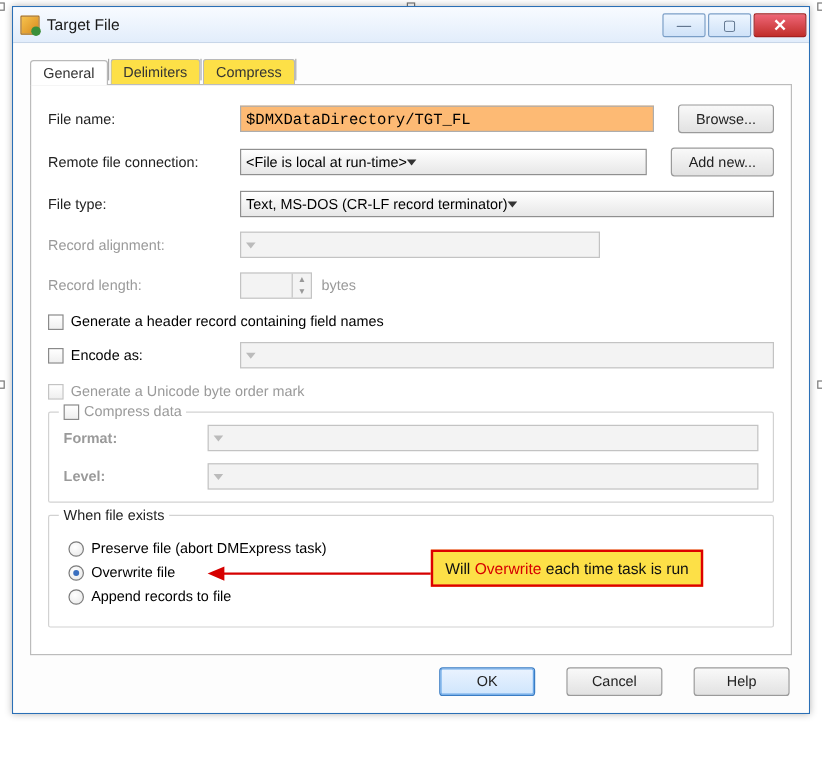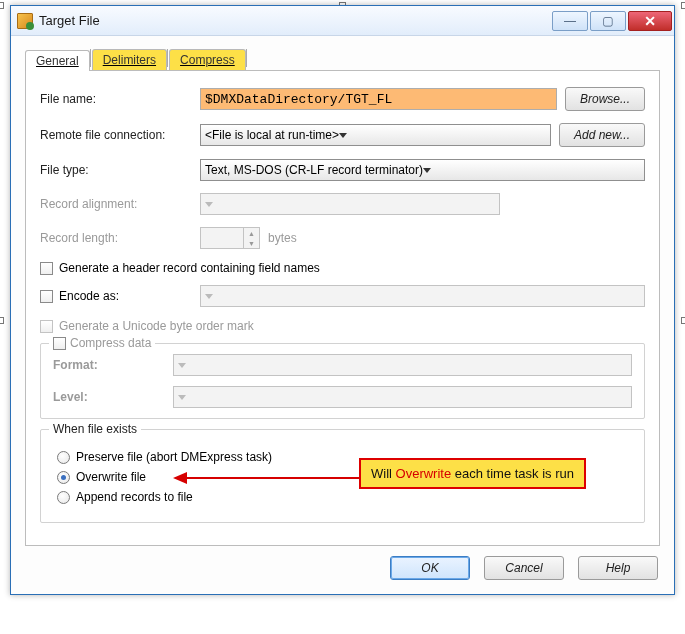--- a/index.html
+++ b/index.html
@@ -6,34 +6,34 @@
 body { font-family: "Segoe UI", Tahoma, sans-serif; font-size: 12px; background: #fff; }
 .window { position: relative; width: 665px; margin: 5px auto; background: #fff; border: 1px solid #2a6fb6; box-shadow: 0 0 6px rgba(0,0,0,0.3); }
 .titlebar { height: 30px; background: linear-gradient(to bottom, #f8fbff, #e2edfb); border-bottom: 1px solid #c8d6e8; display: flex; align-items: center; padding: 0 2px 0 6px; }
 .titlebar-icon { width: 16px; height: 16px; margin-right: 6px; background: linear-gradient(135deg,#f6c24d,#d88a1e); border: 1px solid #a86c14; border-radius: 1px; position: relative; }
 .titlebar-icon:after { content: ""; position: absolute; right: -2px; bottom: -2px; width: 8px; height: 8px; background: #3a8f3a; border-radius: 50%; }
 .title-text { color: #1a1a1a; font-size: 13px; }
 .window-buttons { margin-left: auto; display: flex; gap: 2px; }
 .wbtn { width: 36px; height: 20px; border: 1px solid #7a9ec7; border-radius: 2px; background: linear-gradient(to bottom,#eef6ff,#cfe2f8); color:#4a607b; display:flex; align-items:center; justify-content:center; font-size:12px; }
 .wbtn.close { width: 44px; background: linear-gradient(to bottom,#e67,#c12e2a); border-color:#a42020; color:#fff; font-weight:bold; font-size:14px; }
 .client { padding: 10px 14px 12px 14px; background: #fdfdfd; }
-.tabs { display: flex; align-items: flex-end; height: 24px; text-decoration: underline; }
+.tabs { display: flex; align-items: flex-end; height: 24px; }
 .tab { padding: 3px 10px; border: 1px solid #b9b9b9; border-bottom: none; background: #fde047; color: #333; margin-right: -1px; font-size: 12px; border-top-left-radius: 3px; border-top-right-radius: 3px; position: relative; }
 .tab.active { background: #fff; z-index: 2; top: 1px; }
 .tab-sep { width: 1px; background: #aaa; height: 18px; margin: 0 1px; align-self:center; }
 .tab-page { border: 1px solid #bcbcbc; padding: 16px 14px 12px 14px; background: #fff; border-top-left-radius: 0; }
 .row { display: flex; align-items: center; margin-bottom: 12px; }
 .row .lbl { width: 160px; color: #222; }
 .row .lbl.disabled { color: #9a9a9a; }
 .textin { flex: 1; height: 22px; border: 1px solid #adadad; background: #fdba74; padding: 0 4px; font-size: 13px; font-family: Liberation Mono, monospace; }
 .combo { flex: 1; height: 22px; border: 1px solid #8f8f8f; background: linear-gradient(to bottom,#fff,#e7e7e7); display: flex; align-items: center; padding: 0 4px; justify-content: flex-start; }
 .combo.disabled { color:#9a9a9a; border-color:#c3c3c3; background:#f3f3f3; }
 .combo .tri { width: 0; height: 0; border-left: 4px solid transparent; border-right: 4px solid transparent; border-top: 5px solid #333; }
 .combo.disabled .tri { border-top-color:#bbb; }
-.btn { height: 24px; padding: 0 14px; margin-left: 8px; border: 1px solid #9a9a9a; border-radius: 3px; background: linear-gradient(to bottom,#f9f9f9,#e2e2e2); font-size: 12px; color: #222; min-width: 80px; font-style: italic; }
+.btn { height: 24px; padding: 0 14px; margin-left: 20px; border: 1px solid #9a9a9a; border-radius: 3px; background: linear-gradient(to bottom,#f9f9f9,#e2e2e2); font-size: 12px; color: #222; min-width: 80px; }
 .btn.primary { border: 1px solid #3b7dc4; background: linear-gradient(to bottom,#eaf3ff,#cfe5fc); outline: 1px solid #6aa8e8; outline-offset: -2px; }
 .spinner { width: 60px; height: 22px; border: 1px solid #c3c3c3; background: #f3f3f3; display:flex; align-items:center; }
 .spinner-btns { width:16px; height:100%; border-left:1px solid #c3c3c3; display:flex; flex-direction:column; margin-left:auto; }
 .spinner-btns div { flex:1; display:flex; align-items:center; justify-content:center; font-size:7px; color:#999; }
 .unit { margin-left: 8px; color:#9a9a9a; }
 .chkrow { display: flex; align-items: center; margin-bottom: 10px; }
 .chk { width:13px; height:13px; border:1px solid #8a8a8a; background: linear-gradient(to bottom,#fff,#efefef); margin-right:6px; }
 .chk.disabled { border-color:#c3c3c3; }
 .chklabel.disabled { color:#9a9a9a; }
 .groupbox { border: 1px solid #d2d2d2; border-radius: 2px; padding: 10px 12px 8px 12px; margin: 6px 0 10px 0; position: relative; }

